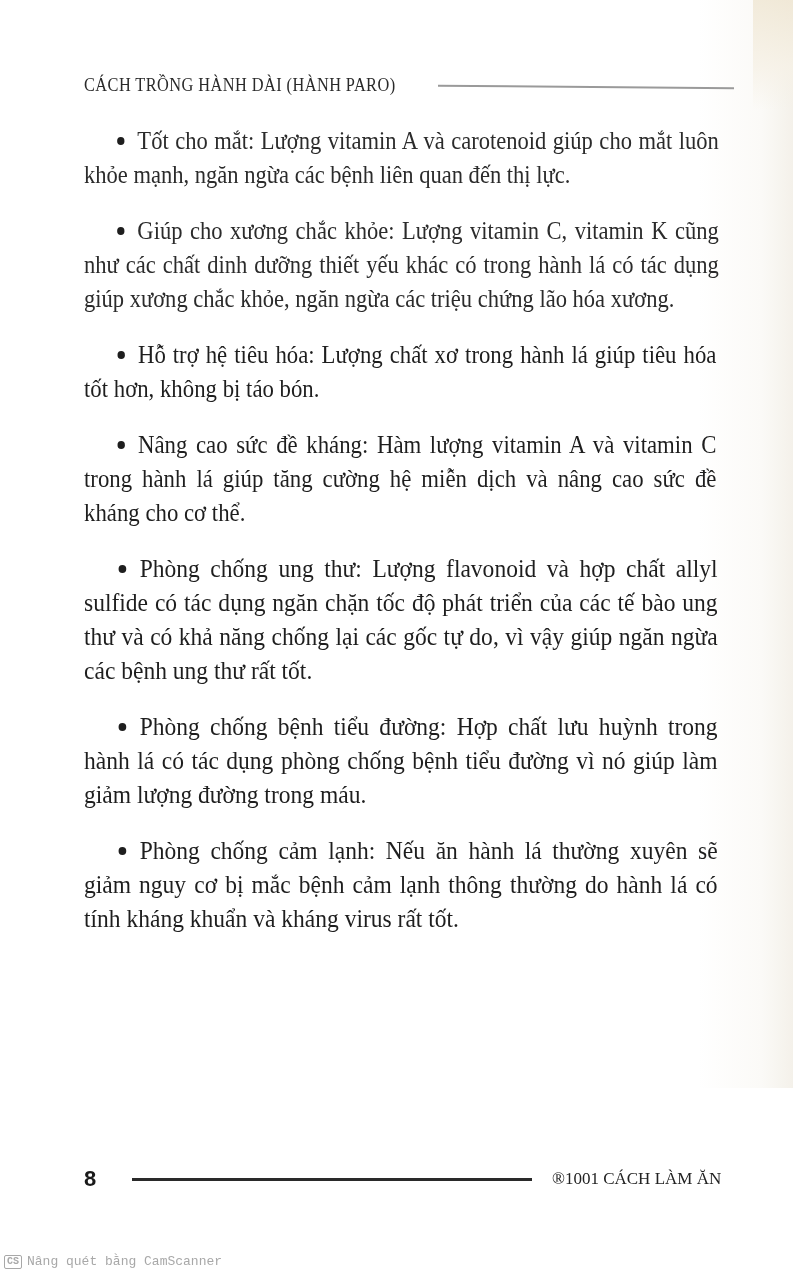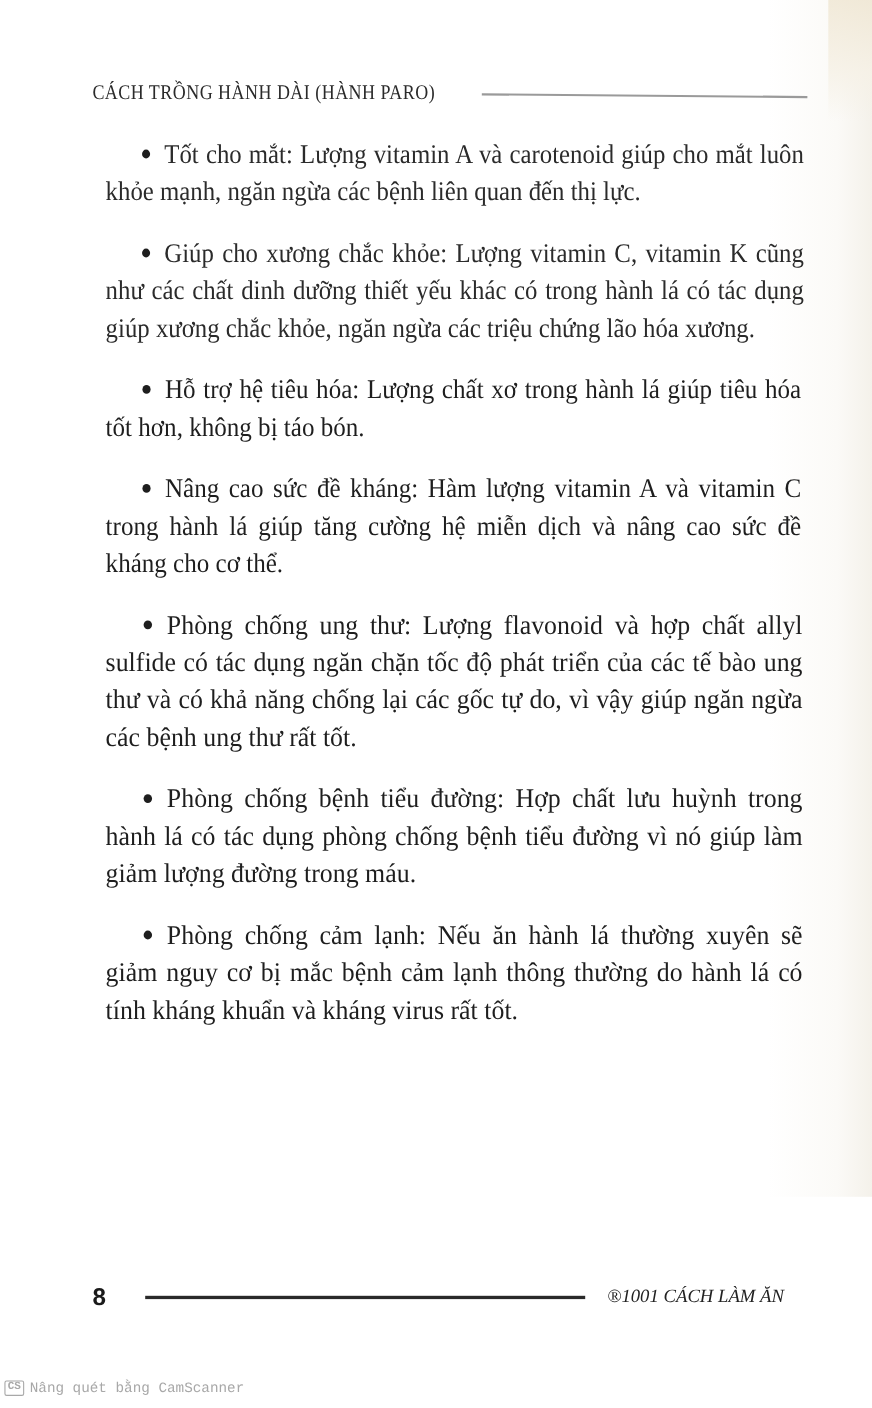--- a/index.html
+++ b/index.html
@@ -48,21 +48,21 @@
     .running-header .rule {
       flex: 1;
       height: 2px;
       background: #9a9a9a;
       margin-left: 4px;
       margin-top: 4px;
       transform: rotate(0.5deg);
     }
     .body-text {
       position: absolute;
-      left: 96px; top: 124px;
+      left: 84px; top: 124px;
       width: 638px;
     }
     .bullet {
       font-size: 24.5px;
       line-height: 34px;
       text-align: justify;
       margin: 0 0 22px 0;
       text-indent: 36px;
       color: #1e1e1e;
     }
@@ -103,21 +103,20 @@
       width: 400px;
       height: 3px;
       background: #2a2a2a;
       margin-right: 20px;
     }
     .footer .series {
       font-family: "Liberation Serif", serif;
       font-size: 17px;
       color: #222;
       white-space: nowrap;
-      font-style: italic;
     }
     .watermark {
       position: absolute;
       left: 4px; top: 1254px;
       display: flex;
       align-items: center;
       font-family: Liberation Mono, monospace;
       font-size: 13px;
       color: #a8a8a8;
     }

